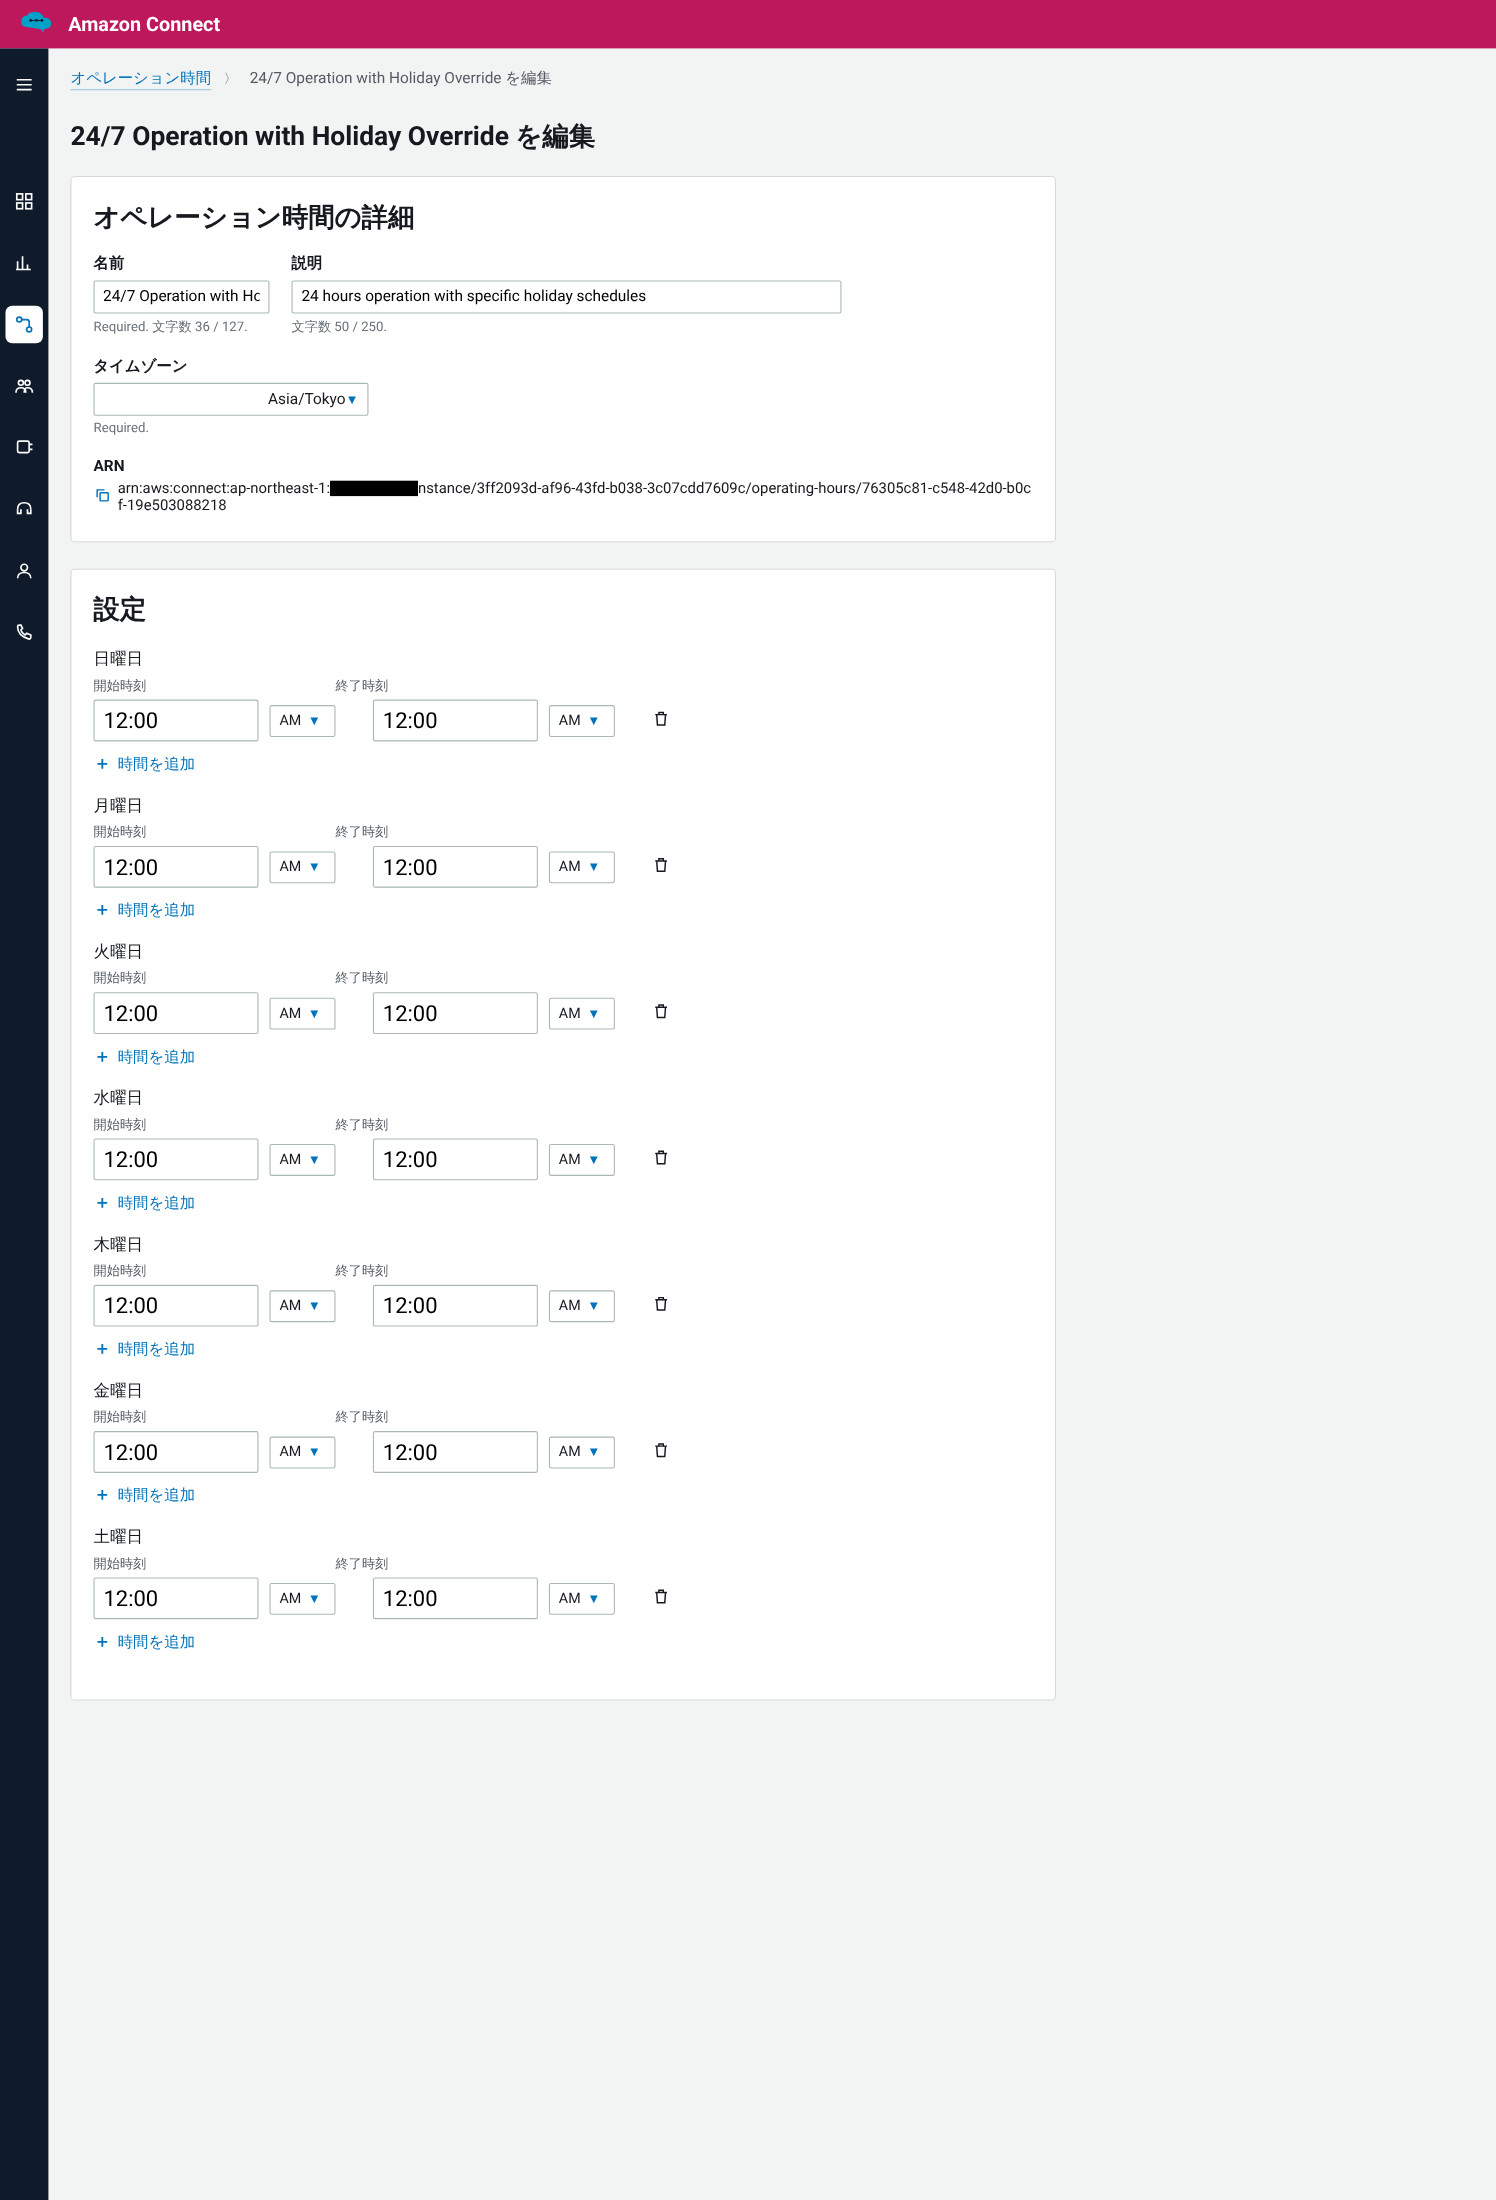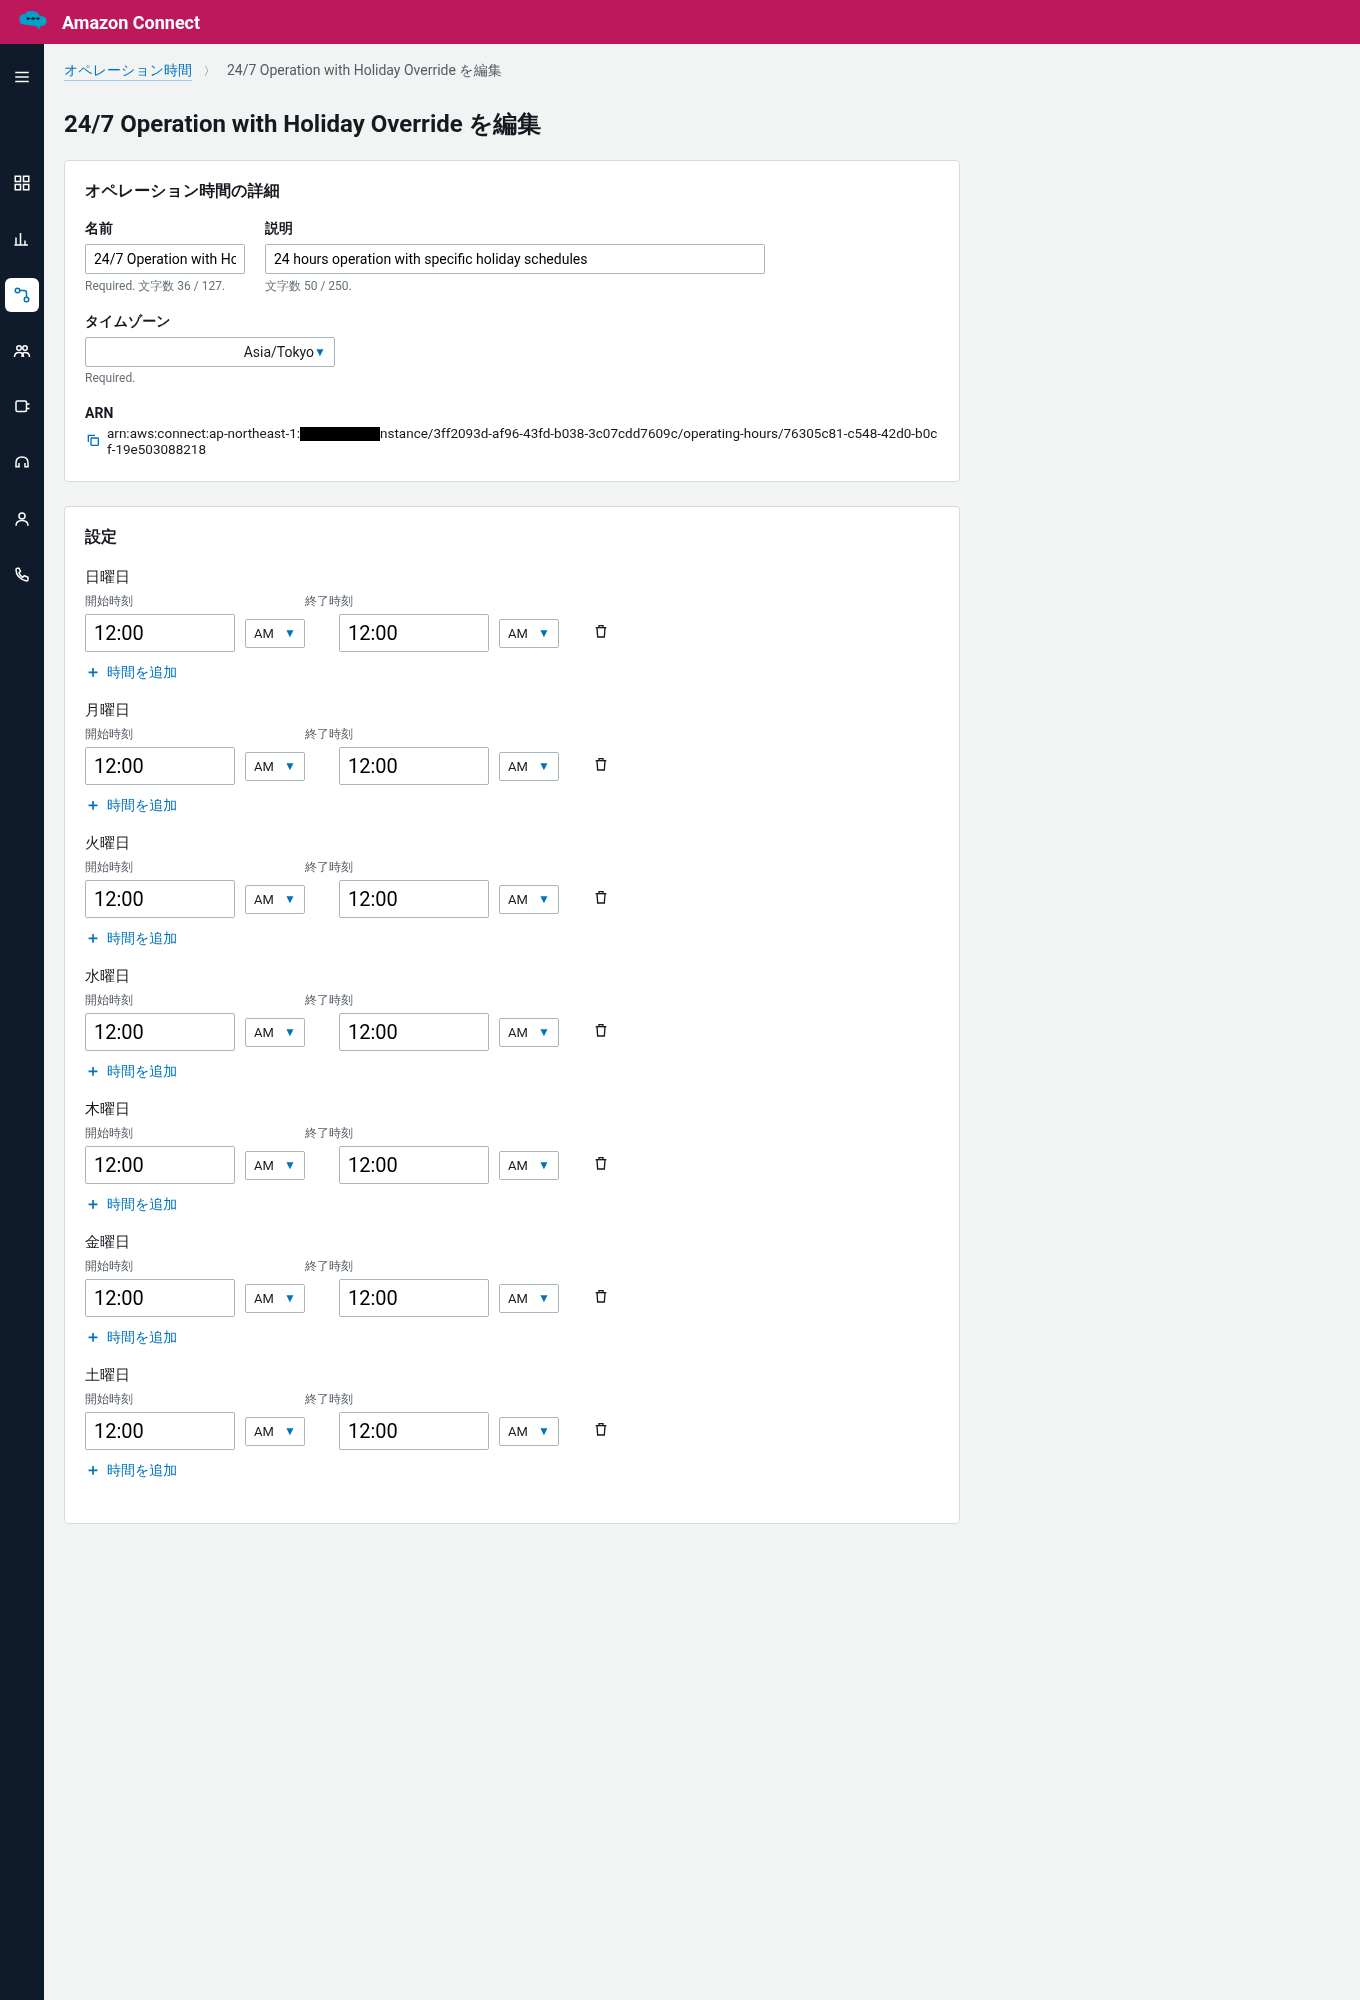--- a/index.html
+++ b/index.html
@@ -14,21 +14,21 @@
 .side-item.active { background: #fff; }
 .side-item svg { stroke: #fff; fill: none; }
 .side-item.active svg { stroke: #0073bb; }
 .content { flex: 1; padding: 18px 0 24px 0; max-width: 920px; }
 .breadcrumb { padding: 0 0 16px 0; font-size: 14px; }
 .breadcrumb a { color: #0073bb; text-decoration: none; padding: 0 0 2px 0; border-bottom: 1px solid rgba(0,115,187,.3);}
 .breadcrumb .sep { color: #687078; margin: 0 8px; font-size: 12px;}
 .breadcrumb .current { color: #545b64; }
 .page-title { font-size: 24px; font-weight: 700; margin: 12px 0 20px 0; }
 .panel { background: #fff; border: 1px solid #d5dbdb; border-radius: 4px; padding: 20px 20px 24px 20px; margin-bottom: 24px; }
-.panel h2 { font-size: 16px; font-weight: 700; margin-bottom: 18px; }
+.panel h2 { font-size: 24px; font-weight: 700; margin-bottom: 18px; }
 .field-row { display: flex; gap: 20px; margin-bottom: 6px; }
 .field { display: flex; flex-direction: column; }
 .field label { font-size: 14px; font-weight: 700; margin-bottom: 6px; }
 .field input[type=text] { border: 1px solid #aab7b8; border-radius: 2px; padding: 6px 8px; font-size: 14px; }
 .field .hint { font-size: 12px; color: #687078; margin-top: 4px; }
 .field.name { width: 160px; }
 .field.desc { flex: 1; max-width: 500px;}
 .tz-field { margin-top: 18px; width: 250px; }
 .select { border: 1px solid #aab7b8; border-radius: 2px; padding: 6px 8px; font-size: 14px; display: flex; justify-content: flex-end; align-items: center; cursor: pointer; }
 .caret { color: #0073bb; font-size: 12px; }
@@ -37,21 +37,21 @@
 .arn-row { display: flex; align-items: center; gap: 6px; font-size: 13.5px; word-break: break-all; }
 .copy-icon { color: #0073bb; cursor: pointer; flex-shrink: 0; }
 .redact { background: #000; width: 80px; height: 14px; display: inline-block; vertical-align: middle; }
 .settings h2 { margin-bottom: 20px; }
 .day-block { margin-bottom: 18px; }
 .day-name { font-size: 15px; font-weight: 400; margin-bottom: 6px; }
 .time-labels { display: flex; gap: 20px; font-size: 12px; color: #545b64; margin-bottom: 4px; }
 .time-labels span:first-child { width: 200px; }
 .time-row { display: flex; align-items: center; gap: 10px; }
 .time-input { border: 1px solid #aab7b8; border-radius: 2px; padding: 6px 8px; font-size: 20px; width: 150px; }
-.ampm { border: 1px solid #aab7b8; border-radius: 2px; padding: 6px 8px; font-size: 13px; display: flex; align-items: center; gap: 6px; cursor: pointer; width: 60px; justify-content: space-between; }
+.ampm { border: 1px solid #aab7b8; border-radius: 2px; padding: 6px 8px; font-size: 13px; display: flex; align-items: center; gap: 6px; cursor: pointer; width: 60px; }
 .gap { width: 14px; }
 .trash { cursor: pointer; color: #16191f; }
 .add-time { display: flex; align-items: center; gap: 6px; color: #0073bb; font-size: 14px; font-weight: 500; margin-top: 10px; cursor: pointer; }
 .add-time .plus { font-weight: 700; font-size: 16px; }
 .content-inner { padding: 0 4px 0 4px;}
 .hamburger { stroke:#fff; }
 </style>
 </head>
 <body>
 

